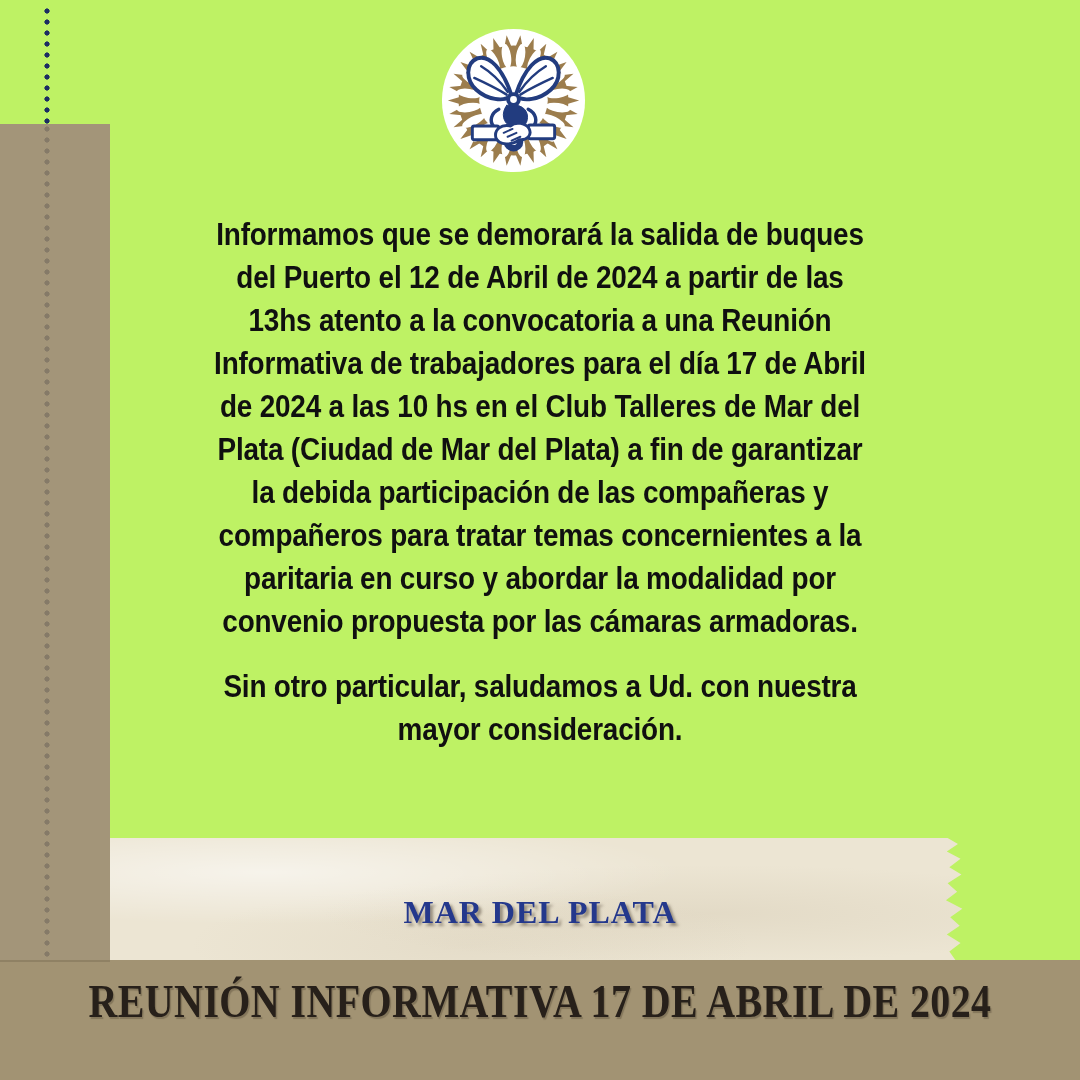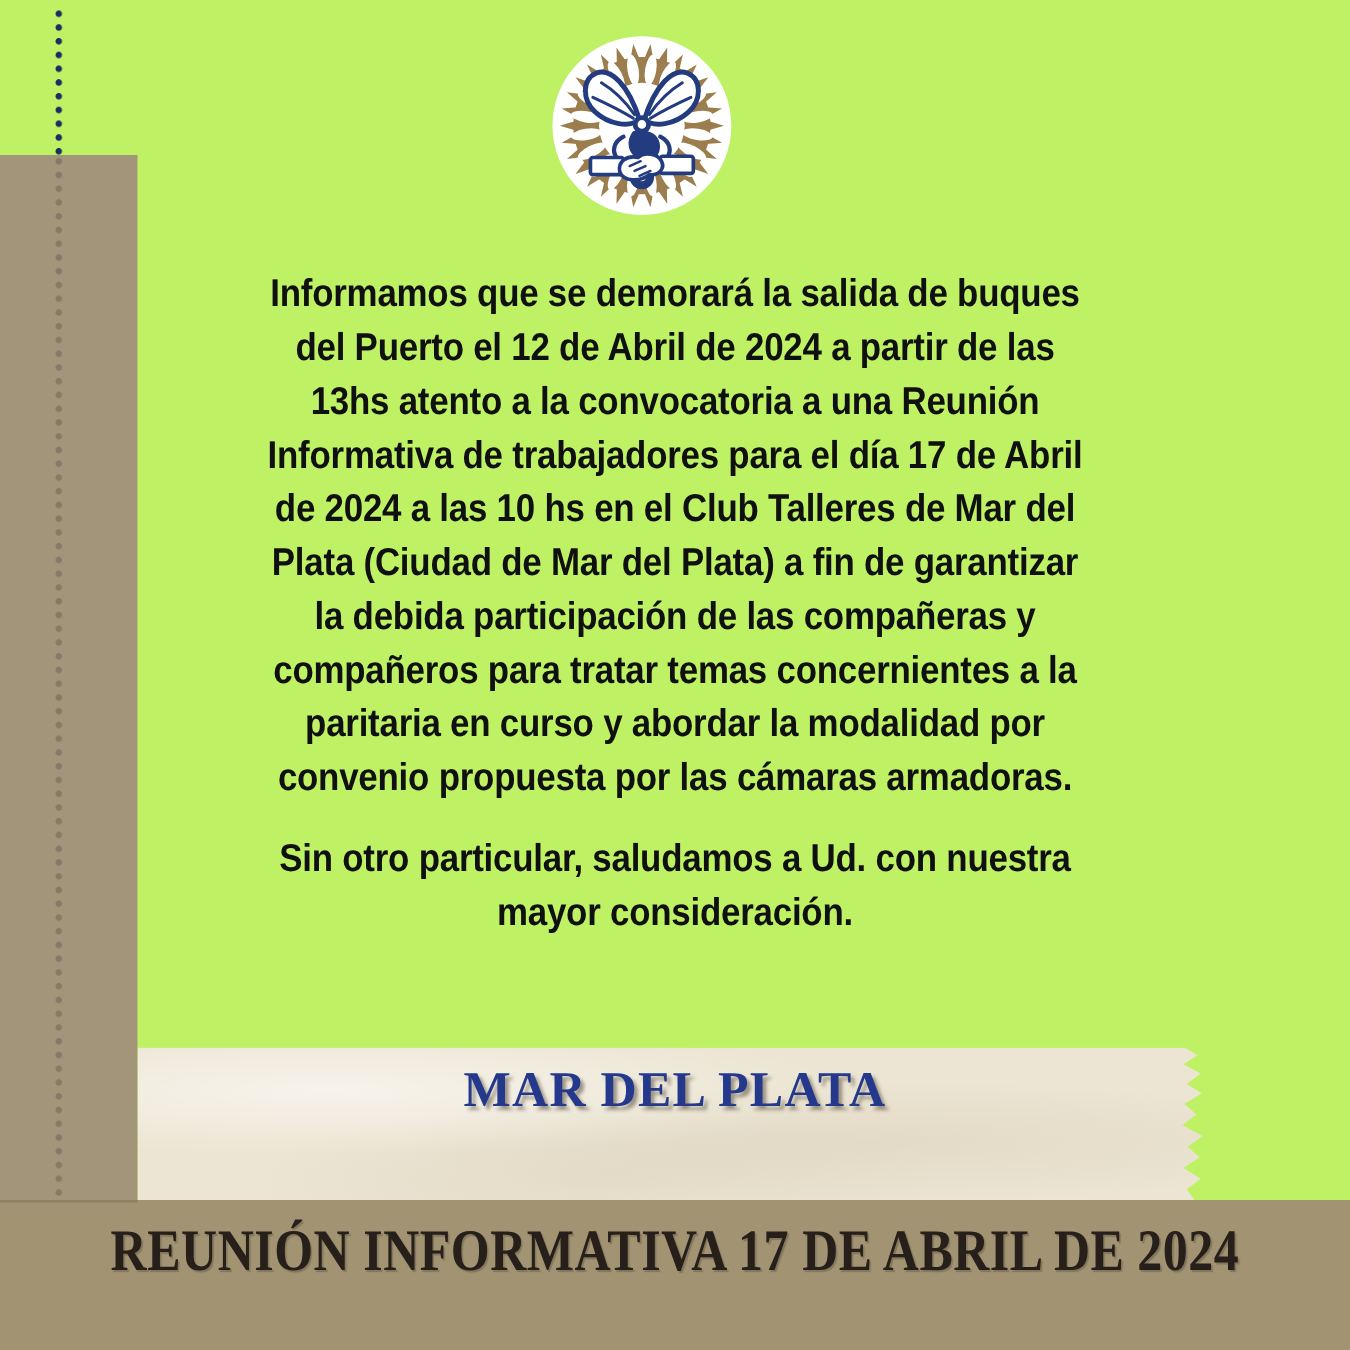--- a/index.html
+++ b/index.html
@@ -59,22 +59,23 @@
     clip-path:polygon(0% 0%, 97.4% 0%, 98.6% 5%, 97.3% 11%, 98.9% 17%, 97.6% 24%, 99.0% 30%,
       97.4% 37%, 98.5% 44%, 97.2% 51%, 99.1% 58%, 97.7% 65%, 98.8% 72%, 97.3% 79%,
       98.9% 86%, 97.6% 93%, 98.3% 100%, 0% 100%);
   }
   .banner-text{
     position:absolute;left:110px;top:845px;width:860px;text-align:center;
     font-family:"Liberation Serif",serif;font-weight:700;
     color:var(--headline-navy);
   }
   .banner-line{
-    font-size:40px;line-height:53px;letter-spacing:1px;white-space:nowrap;
+    font-size:32px;line-height:53px;letter-spacing:1px;white-space:nowrap;
     text-shadow:3px 3px 3px rgba(100,90,75,0.6);
+    margin-top:41px;
   }
   
   .bottom-bar{position:absolute;left:0;top:960px;width:1080px;height:120px;background:var(--tan-bottom);}
   .bottom-bar .seam{position:absolute;left:0;top:0;width:110px;height:2px;background:rgba(60,50,35,0.18);}
   .footer-caption{
     position:absolute;left:0;top:974px;width:1080px;text-align:center;
     font-family:"Liberation Serif",serif;font-weight:700;
     font-size:47px;line-height:54px;color:var(--caption-dark);
     white-space:nowrap;transform:scaleX(0.85);transform-origin:50% 50%;
     letter-spacing:0.5px;text-shadow:1.5px 1.5px 1px rgba(40,30,20,0.25);

